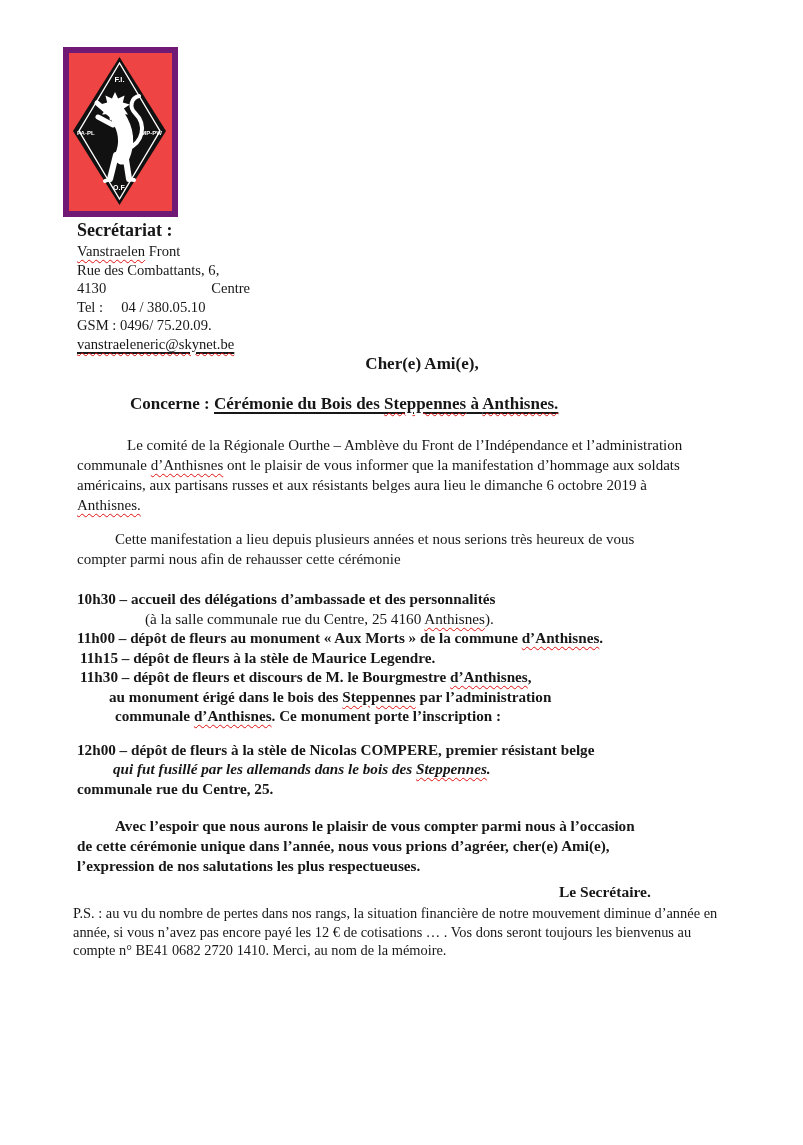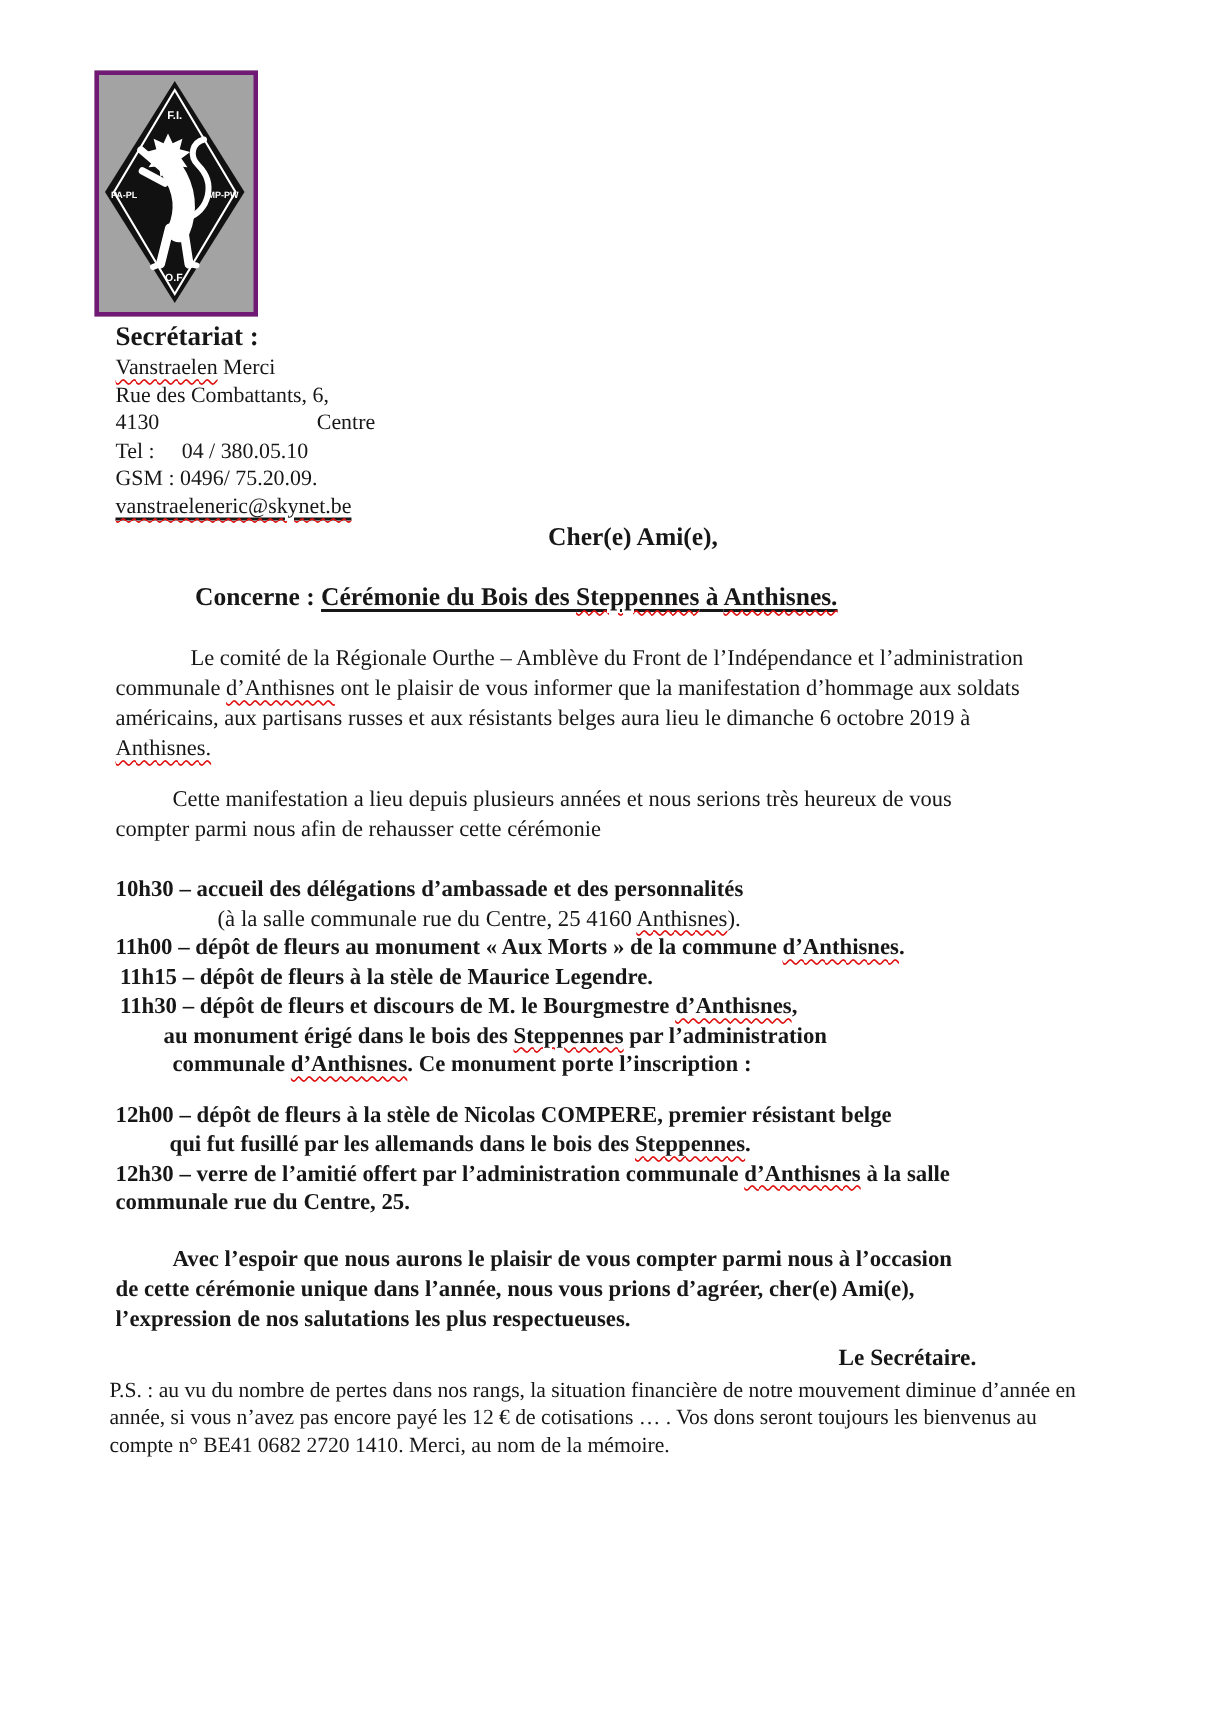--- a/index.html
+++ b/index.html
@@ -21,23 +21,23 @@
     text-decoration-color:#e01010;
     text-decoration-thickness:1px;
     text-underline-offset:3px;
   }
   .rl{white-space:nowrap;}
   .gap{display:inline-block;}
   .reg{font-weight:normal;}
 
   .logo-box{
     width:103px;height:158px;
-    border:3px solid #701a75;
+    border:6px solid #701a75;
     margin-left:-14px;
-    background:#a3a3a3;
+    background:#ef4444;
   }
   .logo-box svg{display:block;}
 
   .sec-heading{font-size:18px;line-height:20px;margin-top:3px;}
   .sec-block{font-size:14.6px;line-height:18.5px;margin-top:2px;}
   .salutation{font-size:17px;line-height:22px;text-align:center;font-weight:bold;margin-top:0;}
   .concerne{font-size:17px;line-height:22px;margin-top:18px;padding-left:53px;}
   .para{font-size:15px;line-height:20px;}
   .para1{margin-top:20px;}
   .para2{margin-top:14px;}
@@ -76,21 +76,21 @@
         <text x="50.5" y="29" font-size="7.5" text-anchor="middle">F.I.</text>
         <text x="8" y="82" font-size="6" text-anchor="start">PA-PL</text>
         <text x="93" y="82" font-size="6" text-anchor="end">MP-PW</text>
         <text x="50.5" y="137" font-size="7" text-anchor="middle">O.F.</text>
       </g>
     </svg>
   </div>
 
   <div class="sec-heading b">Secrétariat :</div>
   <div class="sec-block">
-      <div class="rl"><span class="sq">Vanstraelen</span><span> Merci</span></div>
+      <div class="rl"><span class="sq">Vanstraelen</span><span> Front</span></div>
       <div class="rl"><span>Rue des Combattants, 6,</span></div>
       <div class="rl"><span>4130</span><span class="gap" style="width: 105px;"></span><span>Centre</span></div>
       <div class="rl"><span>Tel :</span><span class="gap" style="width: 18px;"></span><span>04 / 380.05.10</span></div>
       <div class="rl"><span>GSM : 0496/ 75.20.09.</span></div>
       <div class="rl"><span class="u"><span class="sq">vanstraeleneric@skynet.be</span></span></div>
     </div>
 
   <div class="salutation">Cher(e) Ami(e),</div>
 
   <div class="concerne">
@@ -116,22 +116,21 @@
       <div class="rl"><span>11h00 – dépôt de fleurs au monument « Aux Morts » de la commune </span><span class="sq">d’Anthisnes</span><span>.</span></div>
       <div class="rl" style="padding-left: 3px;"><span>11h15 – dépôt de fleurs à la stèle de Maurice Legendre.</span></div>
       <div class="rl" style="padding-left: 3px;"><span>11h30 – dépôt de fleurs et discours de M. le Bourgmestre </span><span class="sq">d’Anthisnes</span><span>,</span></div>
       <div class="rl" style="padding-left: 32px;"><span>au monument érigé dans le bois des </span><span class="sq">Steppennes</span><span> par l’administration</span></div>
       <div class="rl" style="padding-left: 38px;"><span>communale </span><span class="sq">d’Anthisnes</span><span>. Ce monument porte l’inscription :</span></div>
     </div>
 
 
   <div class="program program2">
       <div class="rl"><span>12h00 – dépôt de fleurs à la stèle de Nicolas COMPERE, premier résistant belge</span></div>
-      <div class="rl" style="padding-left: 36px;"><span>qui fut fusillé par les allemands dans le bois des </span><span class="sq">Steppennes</span><span>.</span></div>
-      <div class="rl"><span>12h30 – verre de l’amitié offert par l’administration communale </span><span class="sq">d’Anthisnes</span><span> à la salle</span></div>
+      <div class="rl" style="padding-left: 36px; font-style: italic;"><span>qui fut fusillé par les allemands dans le bois des </span><span class="sq">Steppennes</span><span>.</span></div>
       <div class="rl"><span>communale rue du Centre, 25.</span></div>
     </div>
 
   <div class="closing">
       <div class="rl" style="padding-left: 38px;"><span>Avec l’espoir que nous aurons le plaisir de vous compter parmi nous à l’occasion</span></div>
       <div class="rl"><span>de cette cérémonie unique dans l’année, nous vous prions d’agréer, cher(e) Ami(e),</span></div>
       <div class="rl"><span>l’expression de nos salutations les plus respectueuses.</span></div>
     </div>
 
   <div class="signature">Le Secrétaire.</div>

